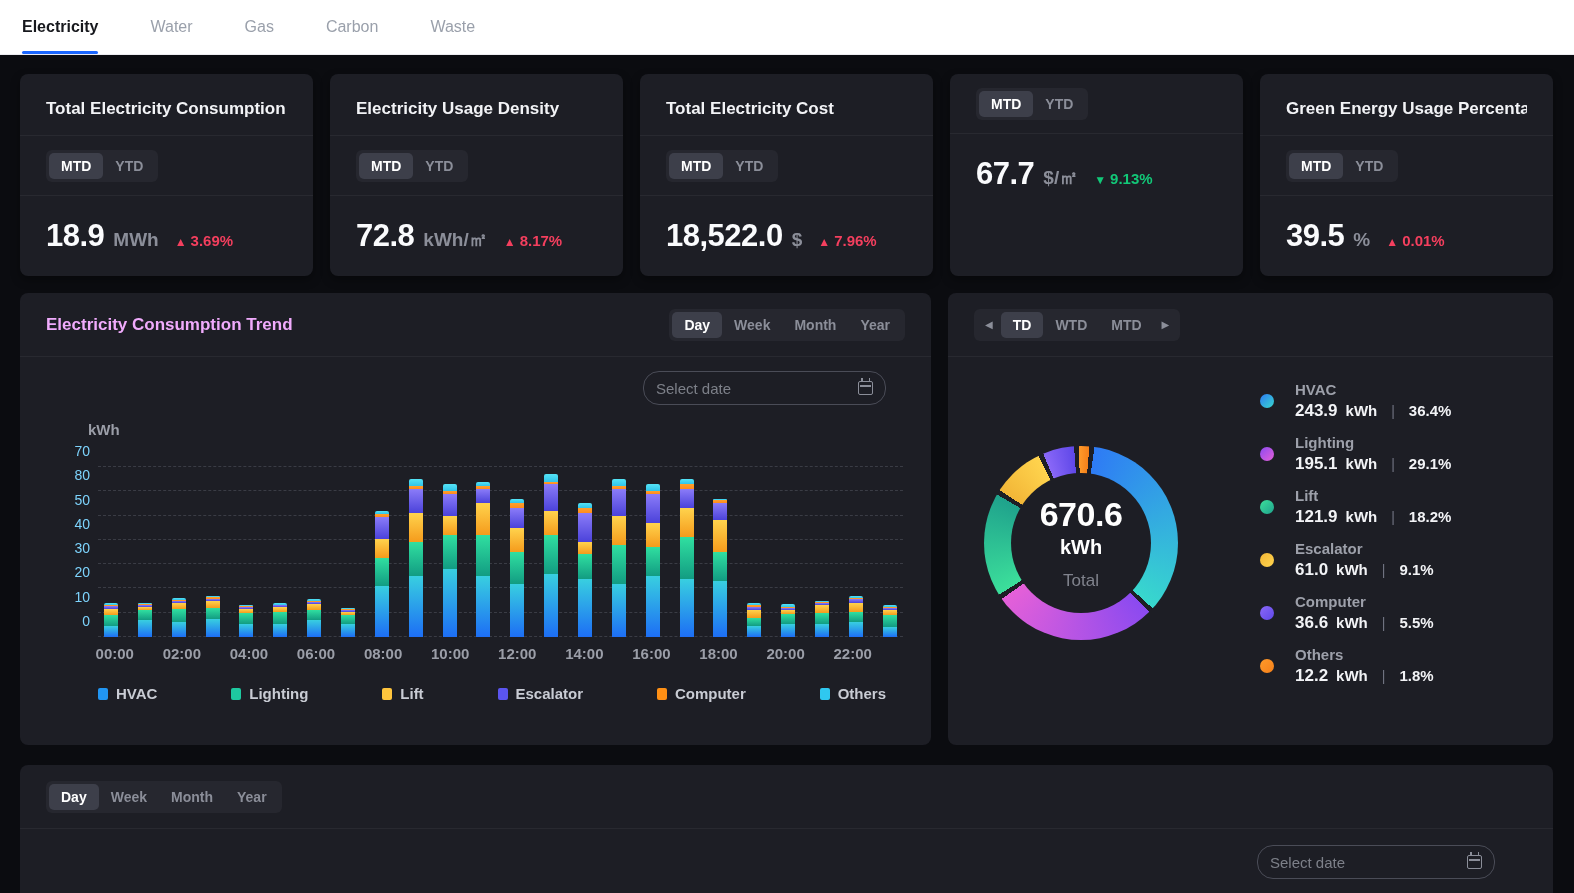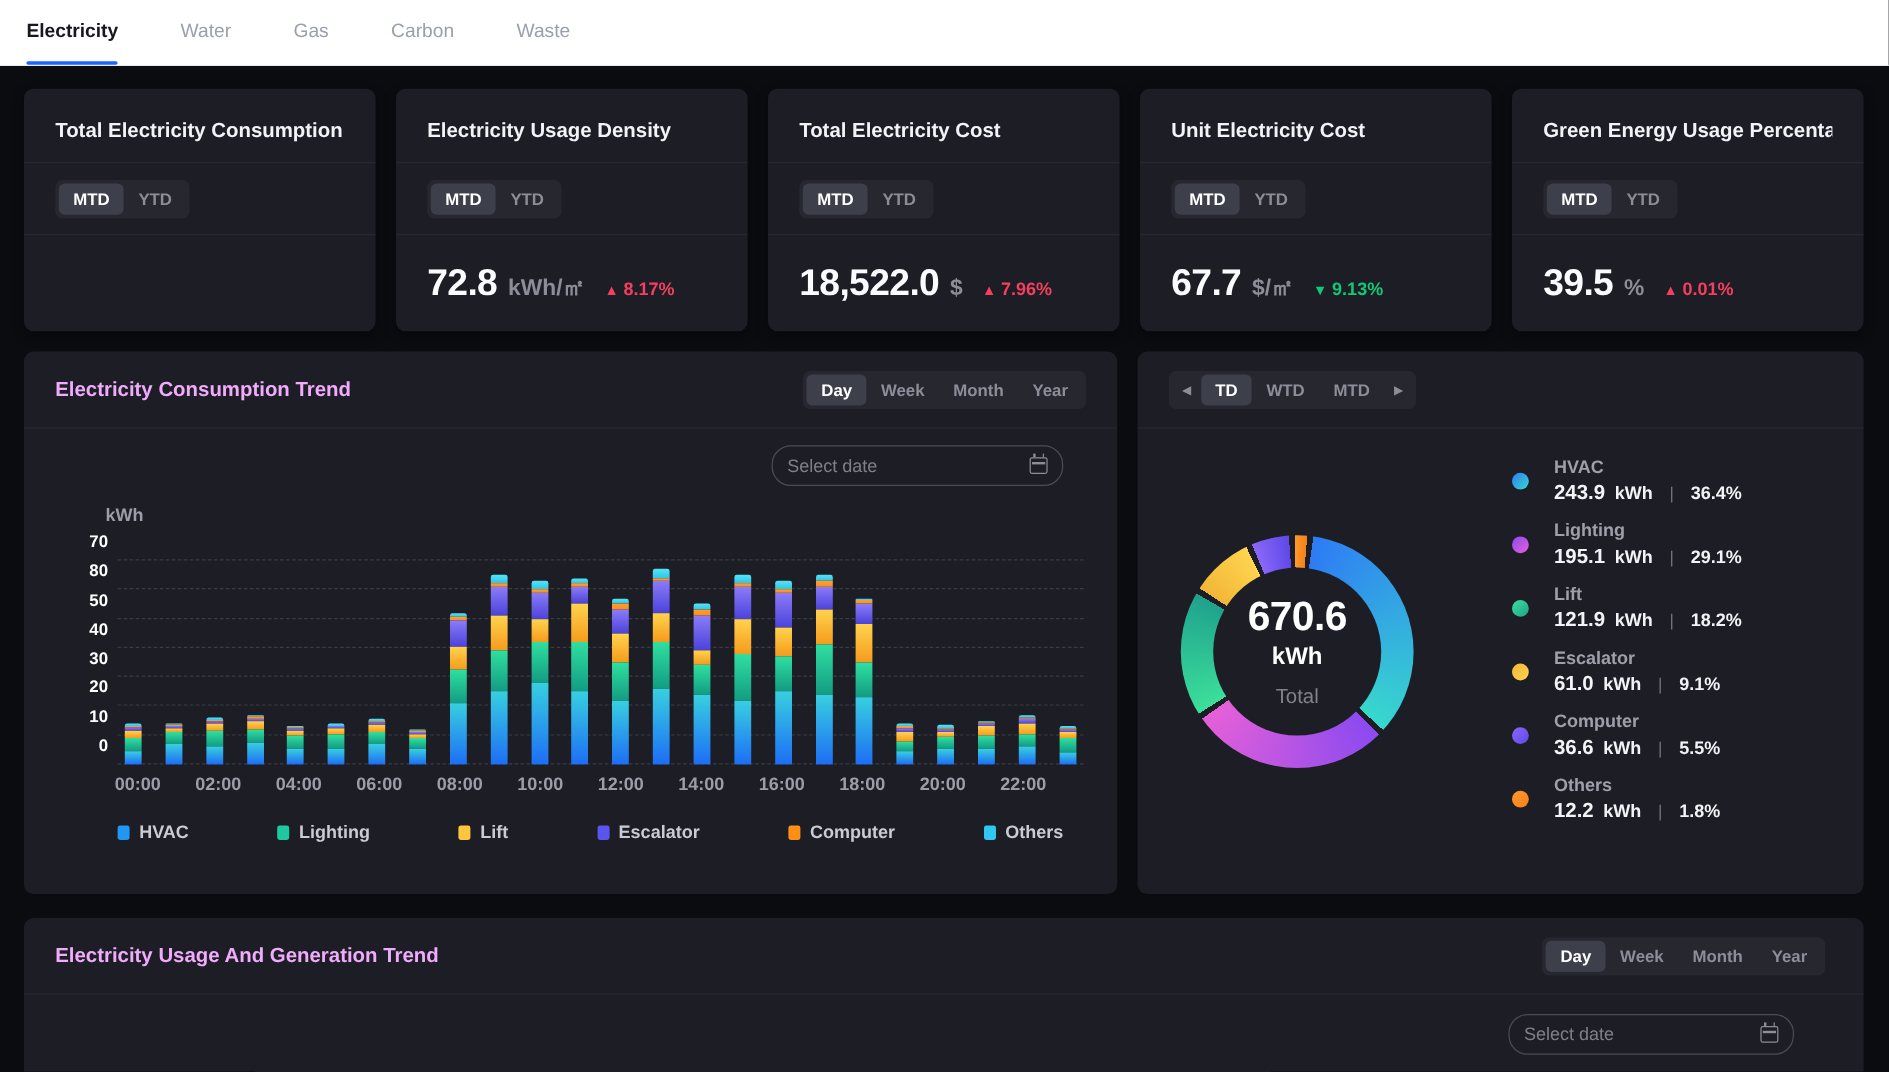--- a/index.html
+++ b/index.html
@@ -54,21 +54,21 @@
   .cal-icon { width:15px; height:14px; border:1.5px solid #8b8e99; border-radius:2px; position:relative; }
   .cal-icon::before { content:""; position:absolute; top:-4px; left:2px; width:1.5px; height:3px; background:#8b8e99; }
   .cal-icon::after { content:""; position:absolute; top:-4px; right:2px; width:1.5px; height:3px; background:#8b8e99; }
   .cal-icon .cal-line { position:absolute; top:3px; left:1px; right:1px; height:1.5px; background:#8b8e99; }
 
   
   .chart-area { position:absolute; left:78px; right:28px; top:174px; height:170px; }
   .axis-title { position:absolute; left:68px; top:128px; font-size:15px; font-weight:700; color:#9b9ea8; }
   .gridline { position:absolute; left:0; right:0; height:0; border-top:1px dashed #3a3c45; }
   .ytick { position:absolute; left:-44px; width:36px; text-align:right; font-size:14px;
-    font-weight:700; color:#ffffff; transform:translateY(-8px); }
+    font-weight:400; color:#7dd3fc; transform:translateY(-8px); }
   .bars { position:absolute; inset:0; display:flex; justify-content:space-between;
     align-items:flex-end; padding:0 6px; }
   .bar-col { width:14px; height:100%; display:flex; flex-direction:column-reverse; cursor:pointer; }
   .bar-seg { width:100%; }
   .bar-seg.cap { border-radius:2px 2px 0 0; }
   .xlabels { position:absolute; left:0; right:0; top:178px; height:20px; }
   .xlabel { position:absolute; transform:translateX(-50%); font-size:15px; font-weight:700; color:#9b9ea8; }
   .bar-legend { position:absolute; left:78px; right:45px; top:392px; display:flex; justify-content:space-between; }
   .bl-item { display:flex; align-items:center; gap:8px; cursor:pointer; }
   .bl-swatch { width:10px; height:12px; border-radius:2px; }
@@ -117,20 +117,25 @@
     <div class="card">
       <div class="card-title-row">
           <div class="card-title">Total Electricity Consumption</div>
         </div>
       <div class="card-toggle-row">
         <div class="seg">
           <div class="seg-item active">MTD</div>
           <div class="seg-item">YTD</div>
         </div>
       </div>
+      <div class="card-value-row">
+        <span class="kpi-value">18.9</span>
+        <span class="kpi-unit">MWh</span>
+        <span class="kpi-delta up"><span class="arr">▲</span><span>3.69%</span></span>
+      </div>
     </div>
 
     <div class="card">
       <div class="card-title-row">
           <div class="card-title">Electricity Usage Density</div>
         </div>
       <div class="card-toggle-row">
         <div class="seg">
           <div class="seg-item active">MTD</div>
           <div class="seg-item">YTD</div>
@@ -154,23 +159,20 @@
         </div>
       </div>
       <div class="card-value-row">
         <span class="kpi-value">18,522.0</span>
         <span class="kpi-unit">$</span>
         <span class="kpi-delta up"><span class="arr">▲</span><span>7.96%</span></span>
       </div>
     </div>
 
     <div class="card">
-      <div class="card-title-row">
-          <div class="card-title">Unit Electricity Cost</div>
-        </div>
       <div class="card-toggle-row">
         <div class="seg">
           <div class="seg-item active">MTD</div>
           <div class="seg-item">YTD</div>
         </div>
       </div>
       <div class="card-value-row">
         <span class="kpi-value">67.7</span>
         <span class="kpi-unit">$/㎡</span>
         <span class="kpi-delta down"><span class="arr">▼</span><span>9.13%</span></span>
@@ -559,21 +561,20 @@
                 <span class="bd-pct">1.8%</span>
               </div>
             </span>
         </div>
       </div>
     </div>
   </div>
 
   <div class="panel bottom-panel">
     <div class="panel-head">
-      <div class="panel-title">Electricity Usage And Generation Trend</div>
       <div class="seg" style="margin-right:6px;">
         <div class="seg-item active">Day</div>
         <div class="seg-item">Week</div>
         <div class="seg-item">Month</div>
         <div class="seg-item">Year</div>
       </div>
     </div>
     <div class="date-input" style="top:80px; right:58px; width:238px;">
       <span class="date-placeholder">Select date</span>
       <span class="cal-icon">

